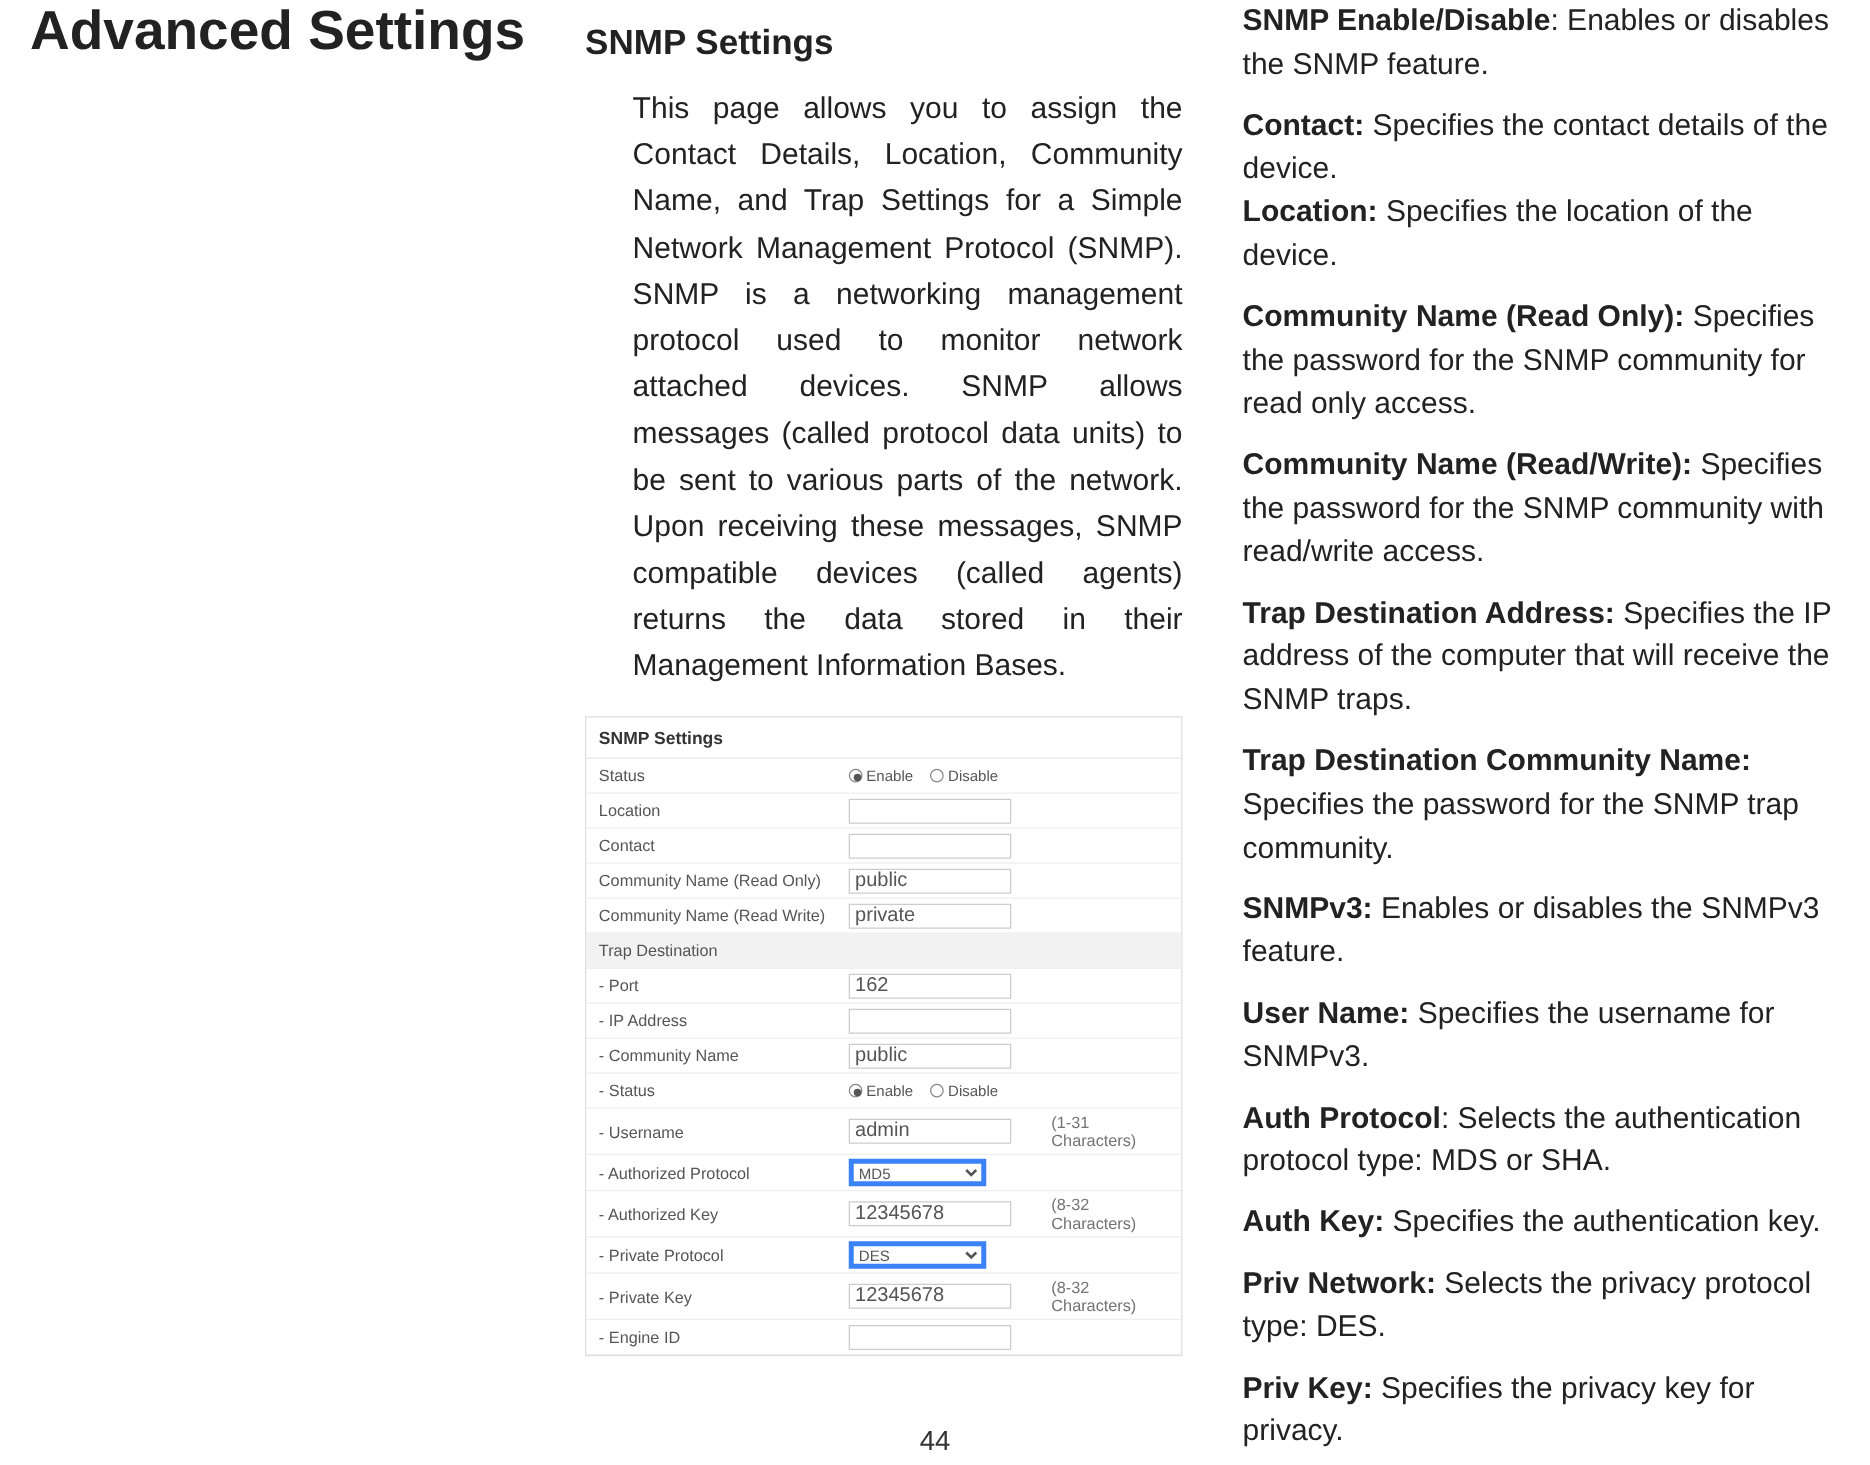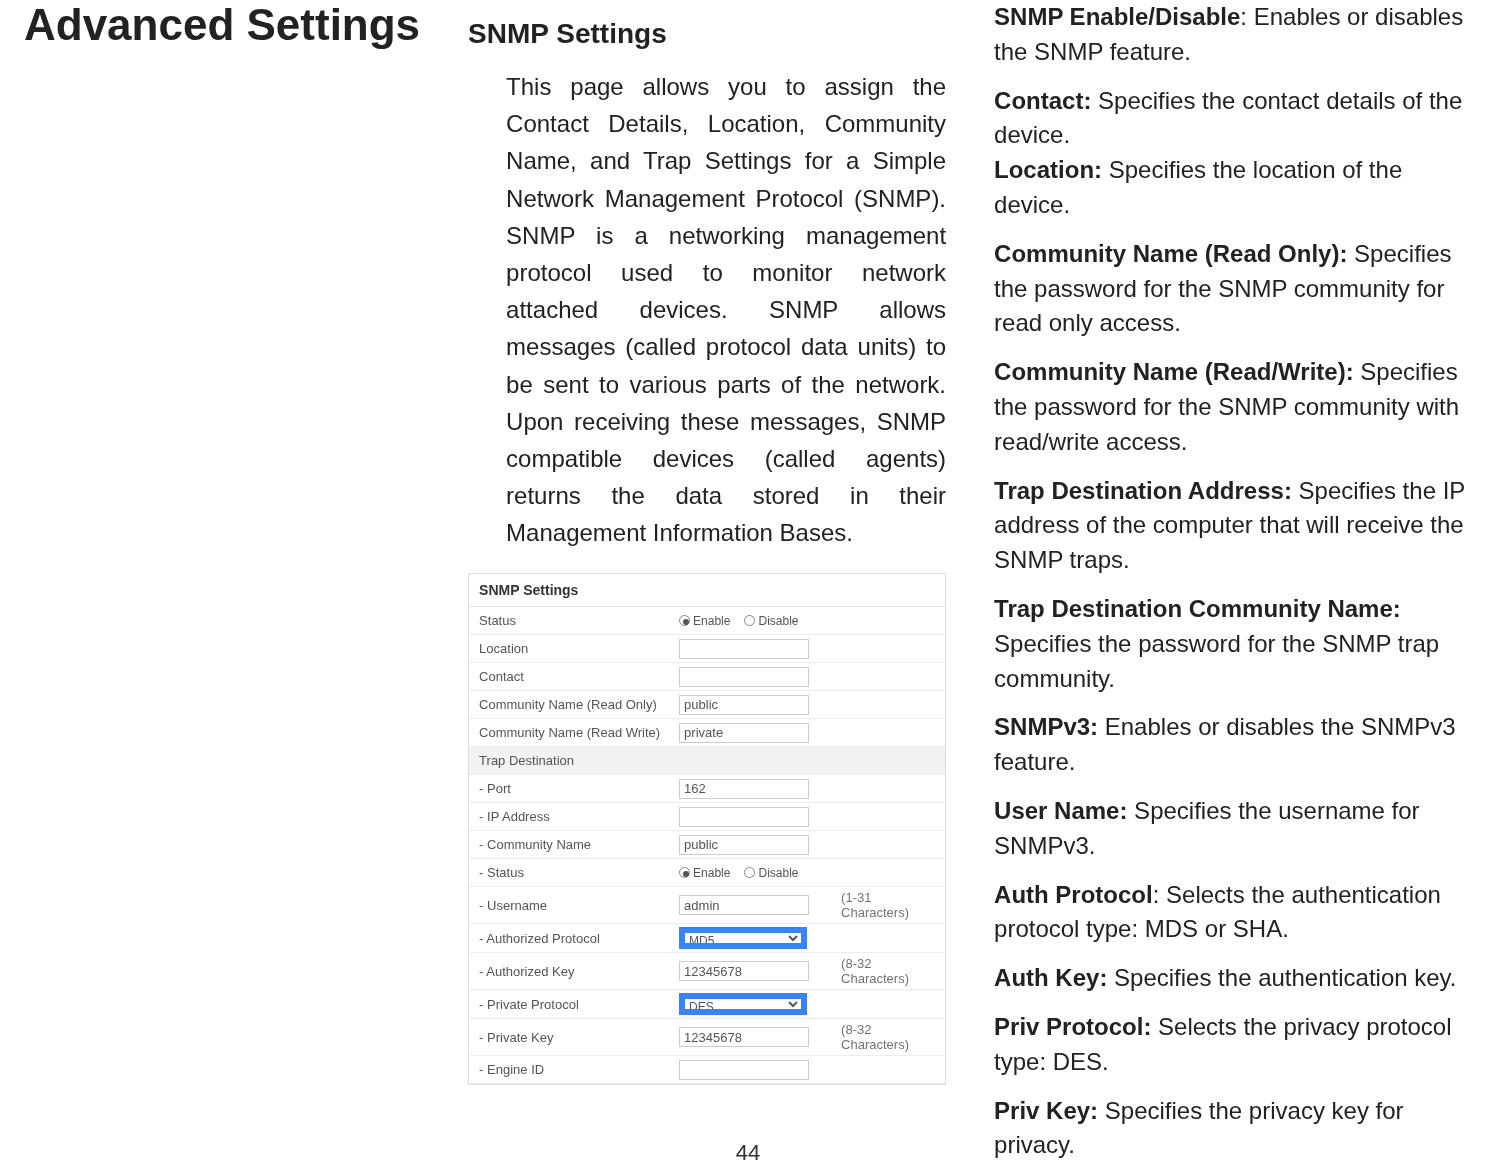--- a/index.html
+++ b/index.html
@@ -91,27 +91,27 @@
   .snmp-hint {
     flex: 1;
     color: #737373;
     padding-left: 12px;
   }
   .snmp-ctrl input[type="text"] {
     width: 130px;
     height: 20px;
     border: 1px solid #ccc;
     padding: 1px 4px;
-    font-size: 13px;
+    font-size: 16px;
     color: #555;
   }
   .snmp-ctrl select {
-    width: 128px;
+    width: 110px;
     height: 22px;
-    border: 6px solid #3b82f6;
+    border: 4px solid #3b82f6;
     background: #fff;
     font-size: 12px;
     color: #555;
   }
   .radio-group { display: flex; gap: 14px; align-items: center; }
   .radio-group label { display: flex; align-items: center; gap: 3px; color: #555; font-size: 12px; }
   .radio-dot {
     width: 11px; height: 11px; border: 1px solid #888; border-radius: 50%;
     display: inline-block; position: relative;
   }
@@ -293,19 +293,19 @@
         <strong>Location:</strong><span> Specifies the location of the device.</span>
       </p>
       <p><strong>Community Name (Read Only):</strong><span> Specifies the password for the SNMP community for read only access.</span></p>
       <p><strong>Community Name (Read/Write):</strong><span> Specifies the password for the SNMP community with read/write access.</span></p>
       <p><strong>Trap Destination Address:</strong><span> Specifies the IP address of the computer that will receive the SNMP traps.</span></p>
       <p><strong>Trap Destination Community Name:</strong><span> Specifies the password for the SNMP trap community.</span></p>
       <p><strong>SNMPv3:</strong><span> Enables or disables the SNMPv3 feature.</span></p>
       <p><strong>User Name:</strong><span> Specifies the username for SNMPv3.</span></p>
       <p><strong>Auth Protocol</strong><span>: Selects the authentication protocol type: MDS or SHA.</span></p>
       <p><strong>Auth Key:</strong><span> Specifies the authentication key.</span></p>
-      <p><strong>Priv Protocol:</strong><span> Selects the privacy protocol type: DES.</span></p>
+      <p><strong>Priv Network:</strong><span> Selects the privacy protocol type: DES.</span></p>
       <p><strong>Priv Key:</strong><span> Specifies the privacy key for privacy.</span></p>
     </div>
   </div>
 
   <div class="page-num">44</div>
 </div>
 
 </body></html>

